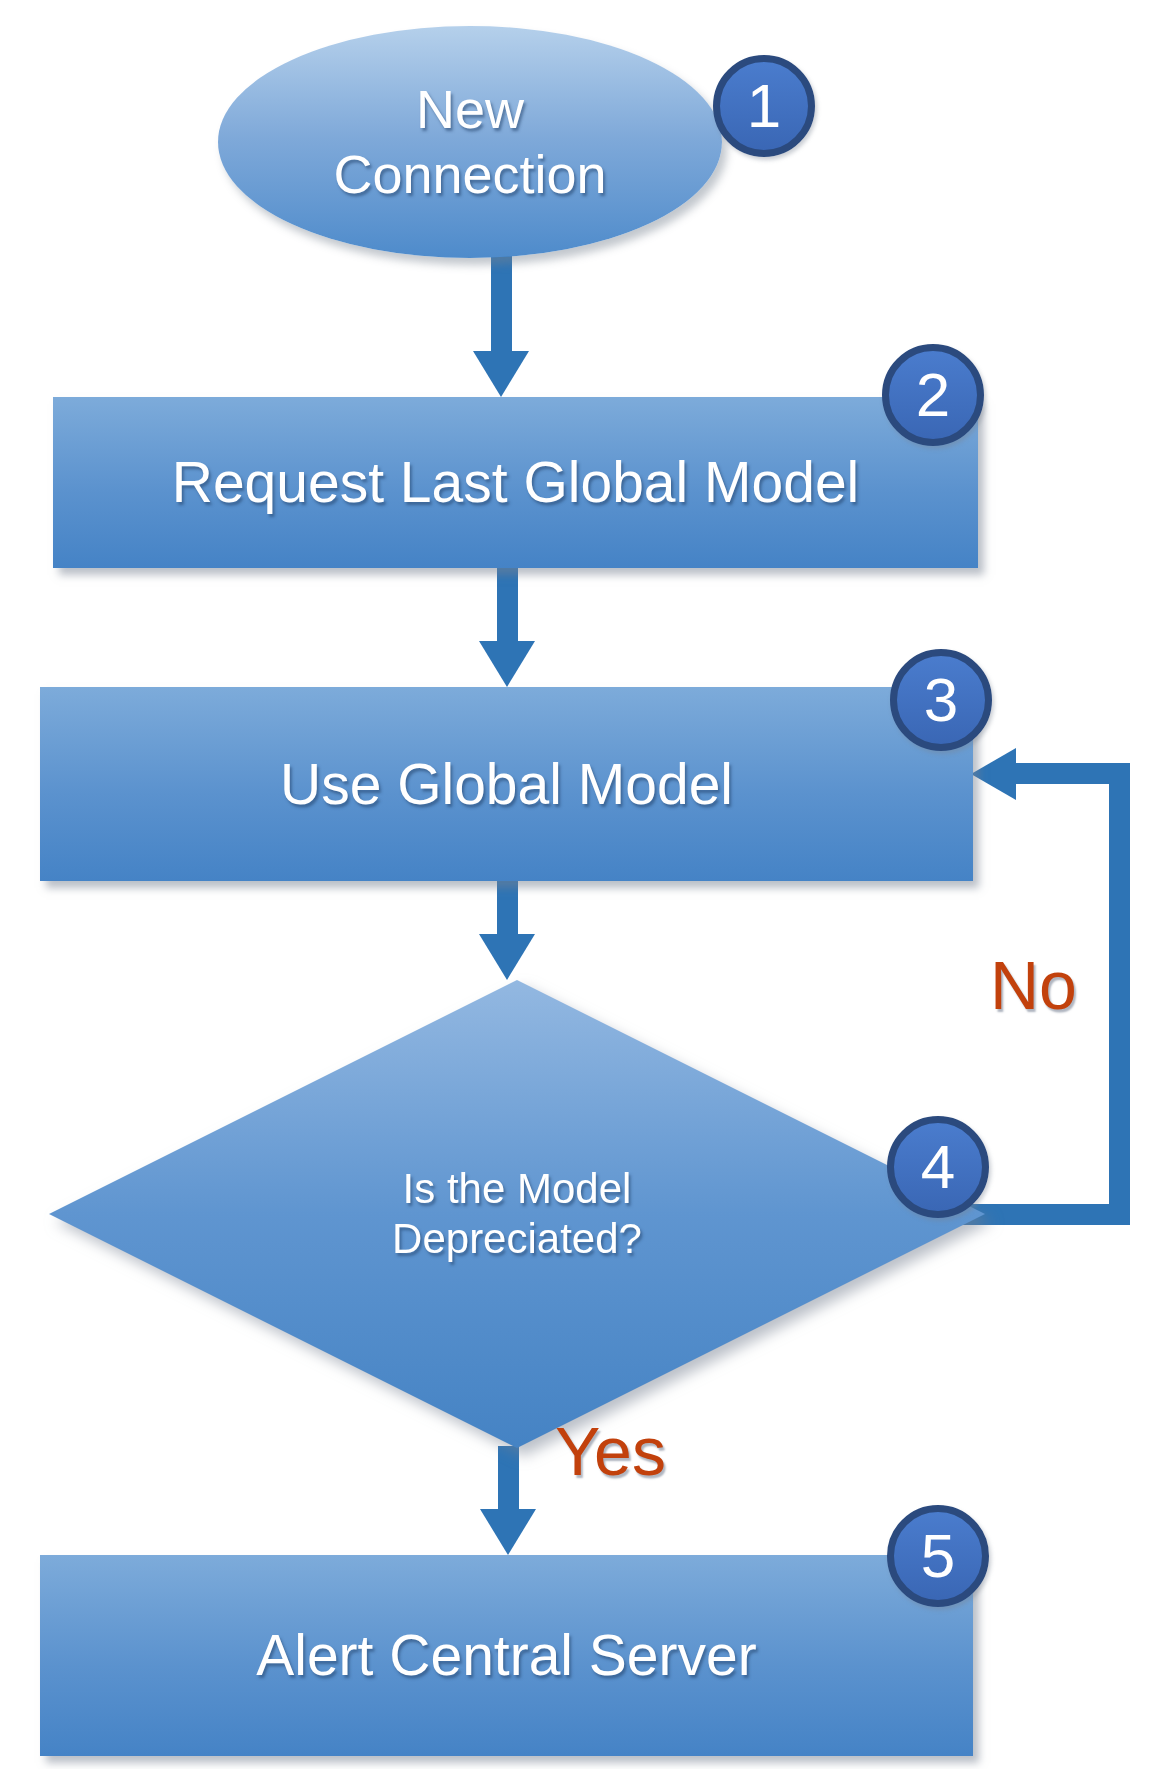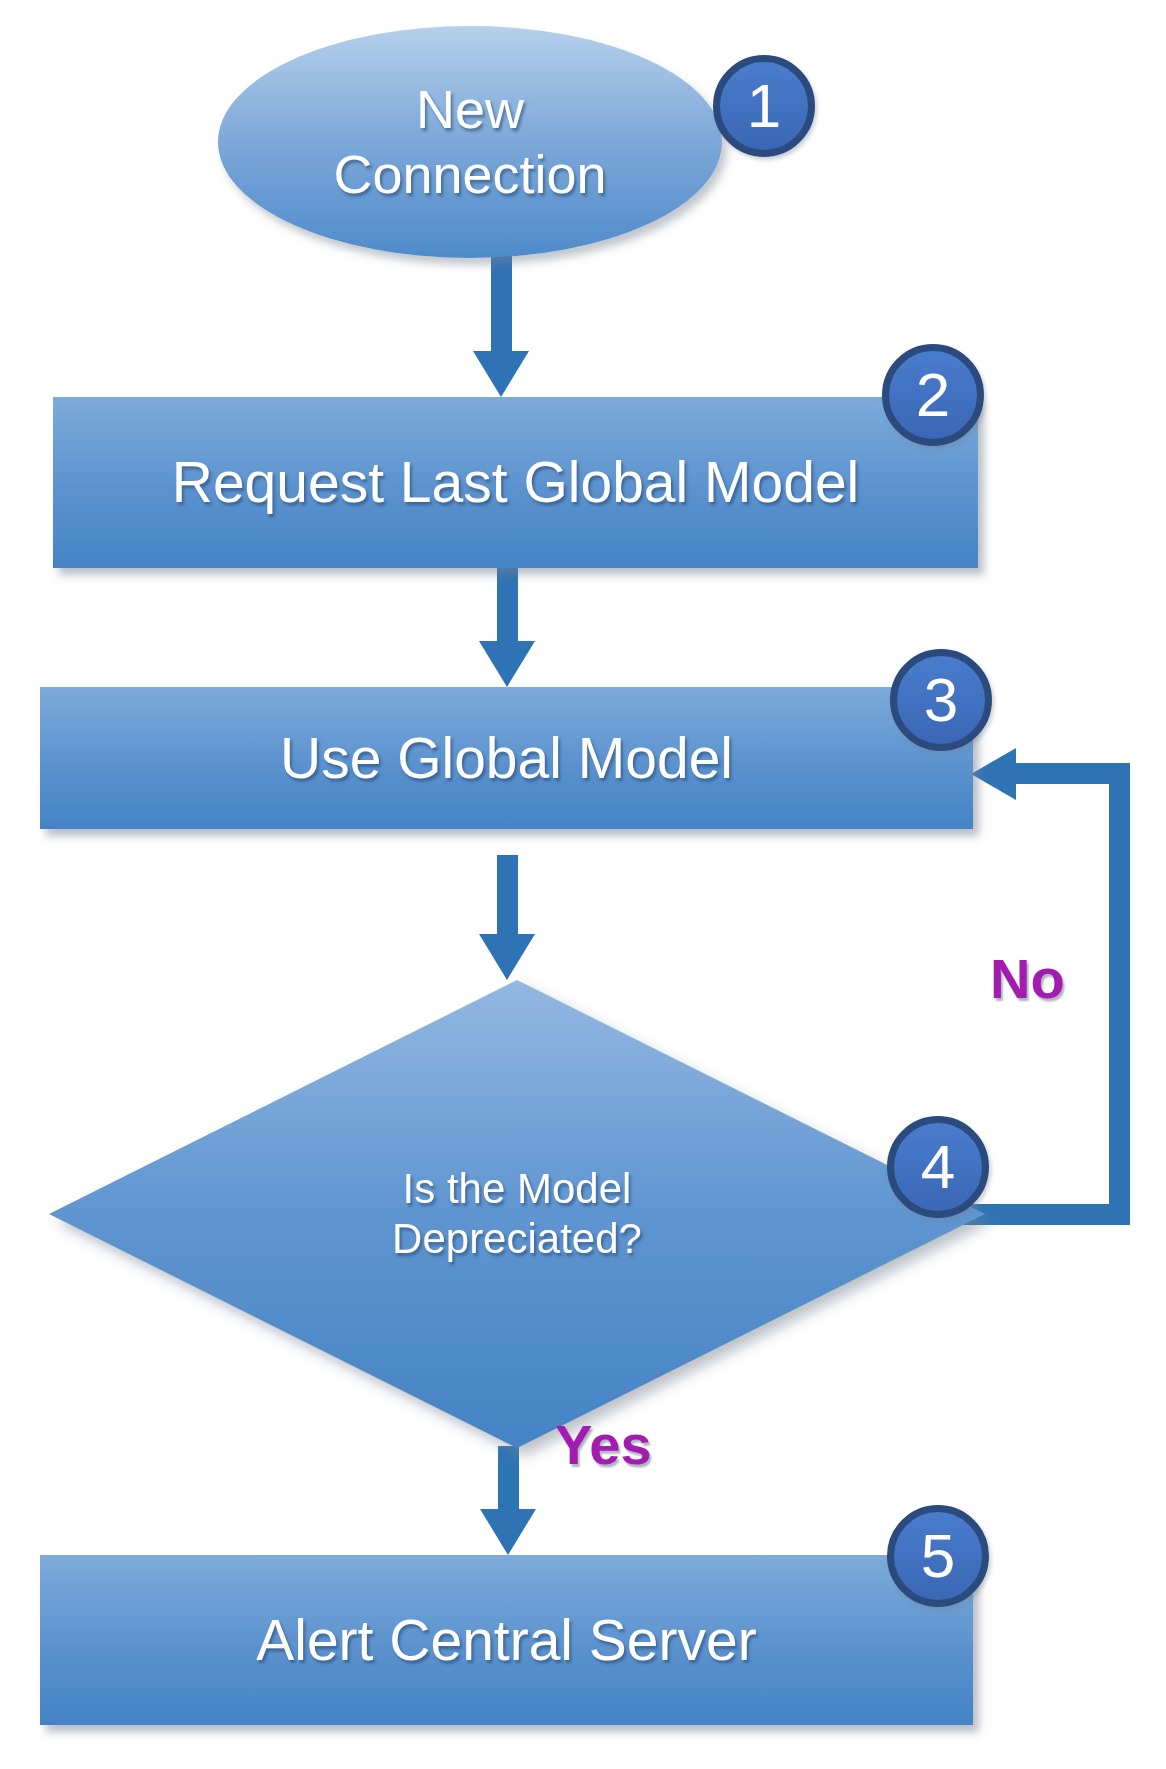--- a/index.html
+++ b/index.html
@@ -28,22 +28,22 @@
     background:linear-gradient(180deg,#b5d0eb 0%,#7fa9d9 48%,#4e8bcb 100%);
     box-shadow:5px 7px 9px rgba(120,130,145,.45);
     font-size:54px;
   }
   .rect{
     background:linear-gradient(180deg,#7dabda 0%,#5b92ce 55%,#4583c6 100%);
     box-shadow:6px 7px 8px rgba(120,130,145,.5);
     font-size:57px;
   }
   .rect-request{left:53px;top:397px;width:925px;height:171px;}
-  .rect-use{left:40px;top:687px;width:933px;height:142px;text-align:center;}
-  .rect-alert{left:40px;top:1555px;width:933px;height:170px;}
+  .rect-use{left:40px;top:687px;width:933px;height:194px;text-align:center;}
+  .rect-alert{left:40px;top:1555px;width:933px;height:201px;}
   .diamond-wrap{
     position:absolute;left:49px;top:980px;width:936px;height:468px;
     filter:drop-shadow(7px 8px 7px rgba(120,130,145,.5));
     z-index:2;
   }
   .diamond{
     width:100%;height:100%;
     clip-path:polygon(50% 0%,100% 50%,50% 100%,0% 50%);
     background:linear-gradient(180deg,#93b8e1 0%,#5f95d0 50%,#4583c4 100%);
     display:flex;align-items:center;justify-content:center;
@@ -70,21 +70,21 @@
     position:absolute;width:88px;height:88px;border-radius:50%;
     background:linear-gradient(180deg,#4a7ccd 0%,#3a67b5 100%);
     border:7px solid #2b4a7e;
     color:#fff;font-size:62px;line-height:88px;text-align:center;
     z-index:3;
     box-shadow:2px 3px 4px rgba(120,130,145,.4);
   }
   
   .edge-label{
     position:absolute;z-index:2;
-    color:#a21caf;font-weight:bold;font-size:56px;
+    color:#c2410c;font-weight:normal;font-size:68px;
     text-shadow:2px 3px 2px rgba(110,120,140,.55);
   }
   .label-no{left:990px;top:946px;}
   .label-yes{left:555px;top:1412px;}
 </style>
 </head>
 <body>
 
 <div class="canvas">
 

